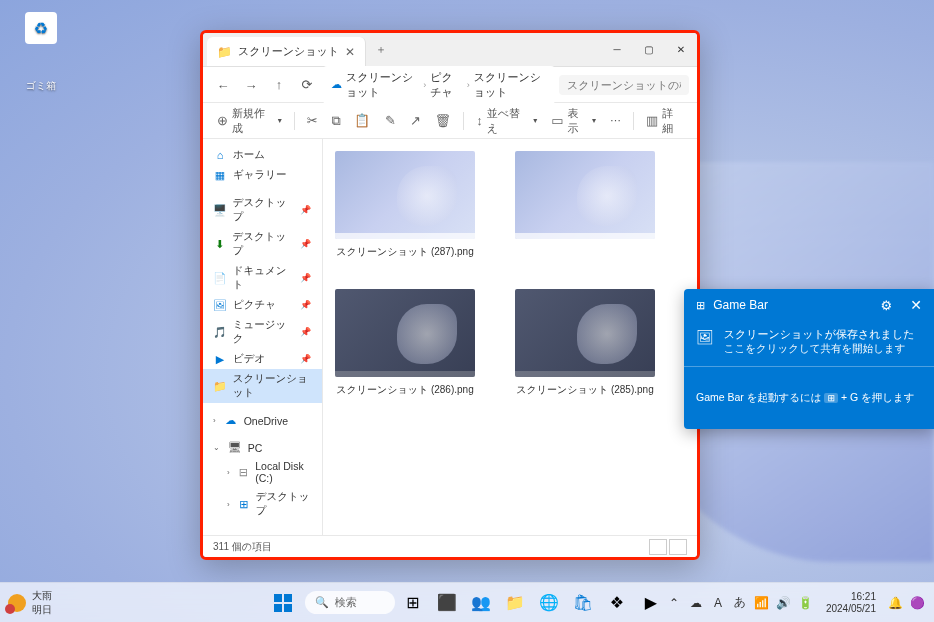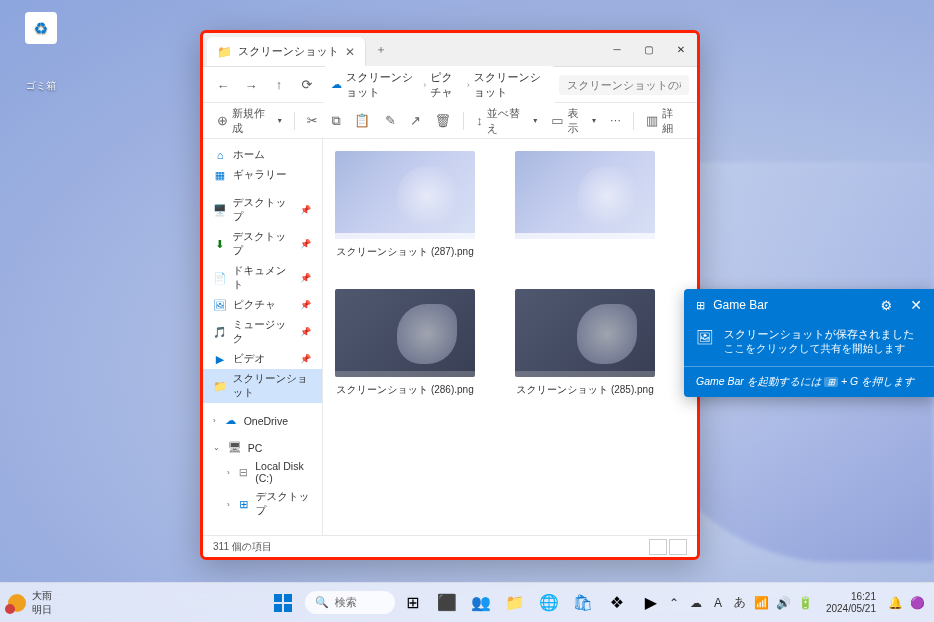--- a/index.html
+++ b/index.html
@@ -62,21 +62,21 @@
 
 .gamebar { position: absolute; right: 0; top: 289px; width: 250px; background: #0078d4; color: #fff; font-size: 11px; border-radius: 4px 0 0 4px; box-shadow: 0 4px 16px rgba(0,0,0,.3); }
 .gb-header { display: flex; align-items: center; padding: 8px 12px; gap: 8px; }
 .gb-title { font-size: 12px; font-weight: 500; }
 .gb-settings { margin-left: auto; cursor: pointer; font-size: 13px; }
 .gb-close { cursor: pointer; font-size: 14px; margin-left: 10px; }
 .gb-body { display: flex; gap: 10px; padding: 6px 12px 10px; }
 .gb-body-icon { font-size: 14px; margin-top: 2px; }
 .gb-msg1 { font-size: 11px; }
 .gb-msg2 { font-size: 10.5px; opacity: .95; }
-.gb-footer { padding: 8px 12px; border-top: 1px solid rgba(255,255,255,.3); font-size: 10.5px; font-style: italic; }
+.gb-footer { padding: 24px 12px; border-top: 1px solid rgba(255,255,255,.3); font-size: 10.5px; }
 .gb-key { display: inline-block; background: rgba(255,255,255,.25); padding: 0 3px; border-radius: 2px; font-size: 9px; }
 
 
 .taskbar { position: absolute; bottom: 0; left: 0; right: 0; height: 40px; background: rgba(245,248,255,.75); backdrop-filter: blur(10px); display: flex; align-items: center; padding: 0 8px; border-top: 1px solid rgba(0,0,0,.05); }
 .tb-weather { display: flex; align-items: center; gap: 6px; font-size: 10px; color: #333; cursor: pointer; }
 .tb-weather-icon { width: 18px; height: 18px; background: #f0a020; border-radius: 50%; position: relative; }
 .tb-weather-icon::after { content: ""; position: absolute; left: -3px; bottom: -2px; width: 10px; height: 10px; background: #d04040; border-radius: 50%; }
 .tb-center { position: absolute; left: 50%; transform: translateX(-50%); display: flex; align-items: center; gap: 2px; }
 .tb-icon { width: 32px; height: 32px; display: flex; align-items: center; justify-content: center; border-radius: 4px; cursor: pointer; font-size: 16px; }
 .tb-search { display: flex; align-items: center; gap: 6px; background: rgba(255,255,255,.8); border-radius: 16px; padding: 4px 10px; margin-left: 4px; font-size: 11px; color: #666; min-width: 90px; }

